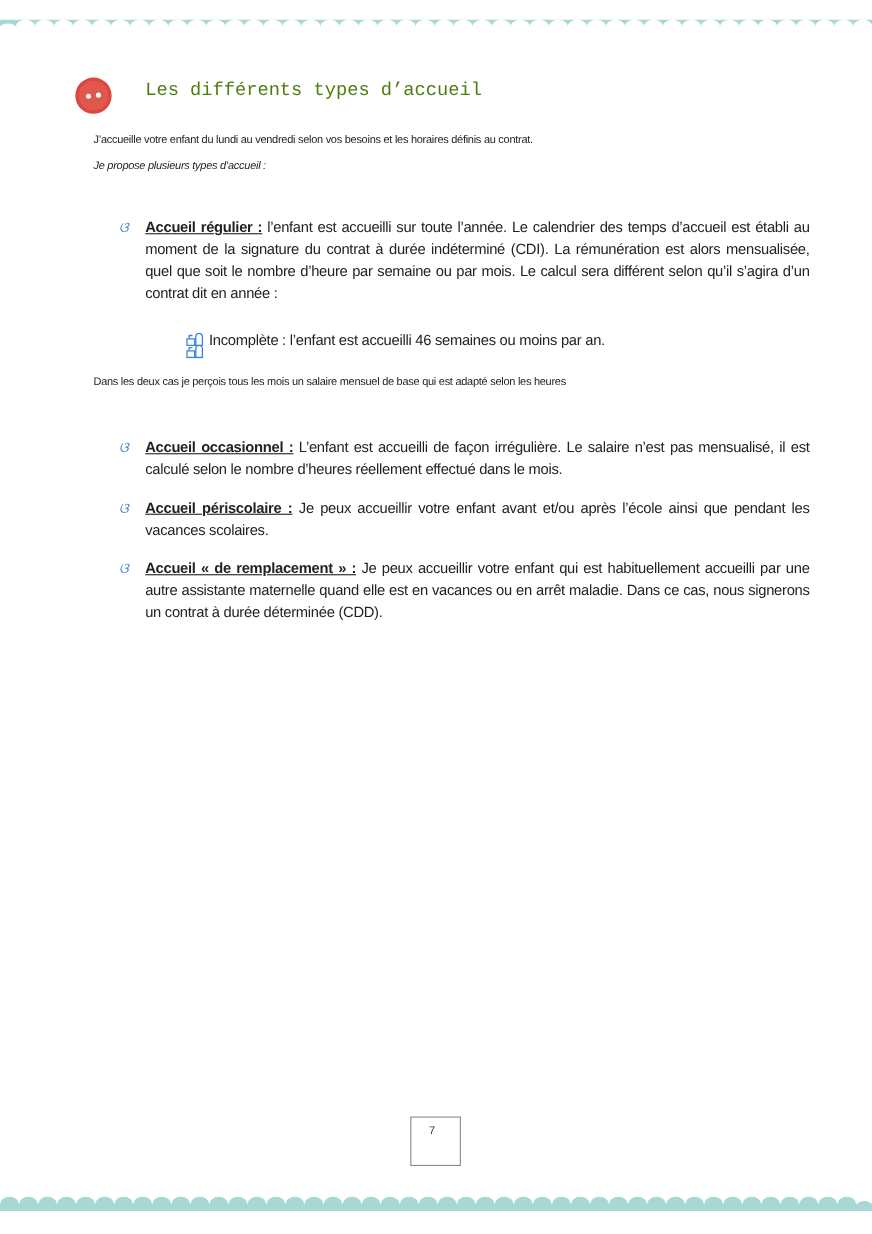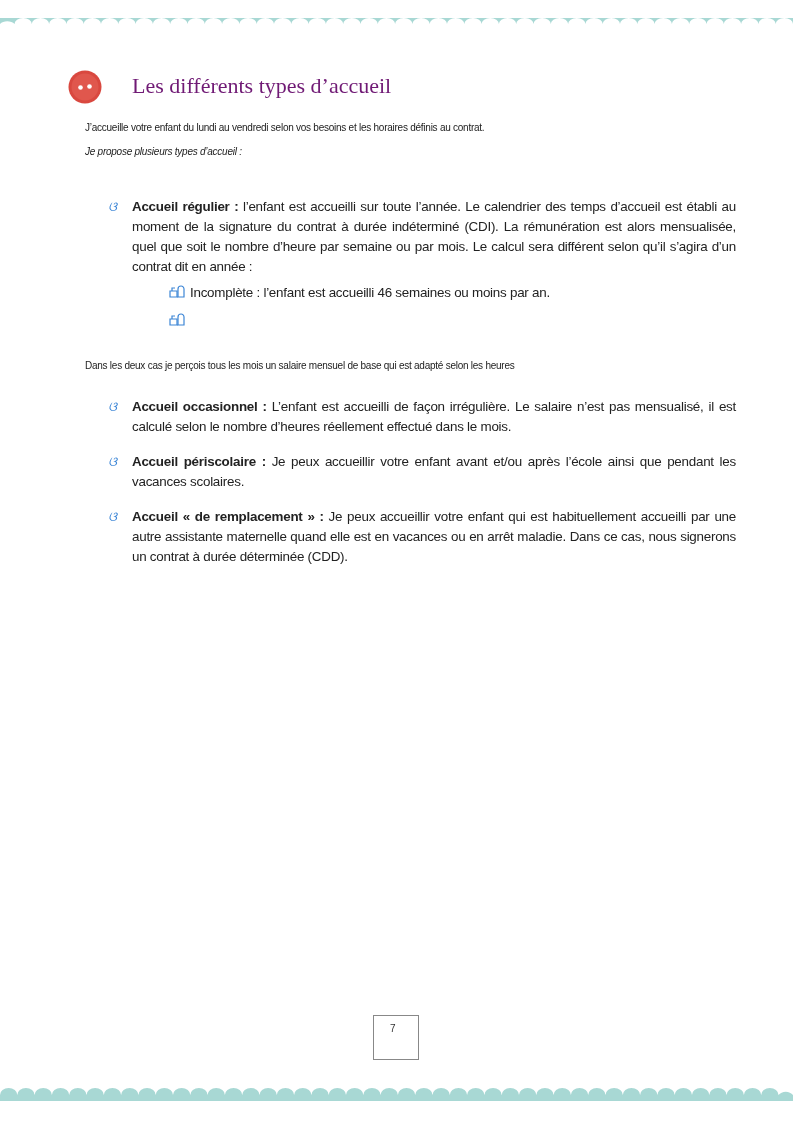--- a/index.html
+++ b/index.html
@@ -4,33 +4,33 @@
 <style>
   html, body { margin: 0; padding: 0; background: #ffffff; }
   body { width: 793px; height: 1122px; position: relative; overflow: hidden;
          font-family: "Liberation Sans", sans-serif; color: #222; }
   .scallop { position: absolute; left: 0; width: 793px; height: 22px; }
   .scallop.top { top: 14px; }
   .scallop.bottom { top: 1083px; }
   .heading { position: absolute; left: 68px; top: 70px; display: flex; align-items: center; }
   .button-icon { width: 34px; height: 34px; }
   .heading-title { position: absolute; left: 64px; top: 3px; white-space: nowrap;
-                   font-family: Liberation Serif, serif; font-size: 22px; color: #701a75; }
+                   font-family: Liberation Mono, monospace; font-size: 17px; color: #4d7c0f; }
   .p { position: absolute; font-size: 10px; line-height: 20px; letter-spacing: -0.25px; }
   .intro1 { left: 85px; top: 118px; }
   .intro2 { left: 85px; top: 142px; font-style: italic; }
   .item { position: absolute; left: 108px; width: 628px; font-size: 13.4px; line-height: 20px;
           letter-spacing: -0.25px; text-align: justify; }
   .item .hang { padding-left: 24px; text-indent: -24px; }
   .bullet { display: inline-block; width: 24px; color: #3d86d6; font-size: 13px; text-indent: 0; font-style: italic; }
-  .item b { font-weight: bold; }
+  .item b { font-weight: bold; text-decoration: underline; }
   .sub { position: absolute; left: 168px; font-size: 13.4px; line-height: 20px; letter-spacing: -0.25px; }
   .sub-icon { display: inline-block; width: 18px; height: 13px; vertical-align: -1px; margin-right: 4px; }
   .para2 { left: 66px; top: 338px; width: 672px; text-align: left; }
-  .para2 .first { padding-left: 19px; margin-top: 18px; }
+  .para2 .first { padding-left: 19px; }
   .page-box { position: absolute; left: 373px; top: 1015px; width: 46px; height: 45px;
               border: 1px solid #888; box-sizing: border-box; }
   .page-num { position: absolute; left: 16px; top: 7px; font-size: 10px; color: #333; }
 </style>
 </head>
 <body>
 
 <svg class="scallop top" viewBox="0 0 793 22" preserveAspectRatio="none" id="scTop">
     <path d="M0 4 L793 4 L793 10 A8.65 6 0 0 0 775.7 10 A8.65 6 0 0 0 758.4000000000001 10 A8.65 6 0 0 0 741.1000000000001 10 A8.65 6 0 0 0 723.8000000000002 10 A8.65 6 0 0 0 706.5000000000002 10 A8.65 6 0 0 0 689.2000000000003 10 A8.65 6 0 0 0 671.9000000000003 10 A8.65 6 0 0 0 654.6000000000004 10 A8.65 6 0 0 0 637.3000000000004 10 A8.65 6 0 0 0 620.0000000000005 10 A8.65 6 0 0 0 602.7000000000005 10 A8.65 6 0 0 0 585.4000000000005 10 A8.65 6 0 0 0 568.1000000000006 10 A8.65 6 0 0 0 550.8000000000006 10 A8.65 6 0 0 0 533.5000000000007 10 A8.65 6 0 0 0 516.2000000000007 10 A8.65 6 0 0 0 498.9000000000007 10 A8.65 6 0 0 0 481.6000000000007 10 A8.65 6 0 0 0 464.3000000000007 10 A8.65 6 0 0 0 447.0000000000007 10 A8.65 6 0 0 0 429.70000000000067 10 A8.65 6 0 0 0 412.40000000000066 10 A8.65 6 0 0 0 395.10000000000065 10 A8.65 6 0 0 0 377.80000000000064 10 A8.65 6 0 0 0 360.5000000000006 10 A8.65 6 0 0 0 343.2000000000006 10 A8.65 6 0 0 0 325.9000000000006 10 A8.65 6 0 0 0 308.6000000000006 10 A8.65 6 0 0 0 291.3000000000006 10 A8.65 6 0 0 0 274.00000000000057 10 A8.65 6 0 0 0 256.70000000000056 10 A8.65 6 0 0 0 239.40000000000055 10 A8.65 6 0 0 0 222.10000000000053 10 A8.65 6 0 0 0 204.80000000000052 10 A8.65 6 0 0 0 187.5000000000005 10 A8.65 6 0 0 0 170.2000000000005 10 A8.65 6 0 0 0 152.9000000000005 10 A8.65 6 0 0 0 135.60000000000048 10 A8.65 6 0 0 0 118.30000000000048 10 A8.65 6 0 0 0 101.00000000000048 10 A8.65 6 0 0 0 83.70000000000049 10 A8.65 6 0 0 0 66.40000000000049 10 A8.65 6 0 0 0 49.10000000000049 10 A8.65 6 0 0 0 31.80000000000049 10 A8.65 6 0 0 0 14.50000000000049 10 A8.65 6 0 0 0 0 10 Z" fill="#a8d8d4"></path>
   </svg>
@@ -47,21 +47,21 @@
 
 <div class="p intro1">J’accueille votre enfant du lundi au vendredi selon vos besoins et les horaires définis au contrat.</div>
 <div class="p intro2">Je propose plusieurs types d’accueil :</div>
 
 <div class="item" style="top:197px;">
   <div class="hang">
     <span class="bullet">ଓ</span><b>Accueil régulier :</b><span> l’enfant est accueilli sur toute l’année. Le calendrier des temps d’accueil est établi au moment de la signature du contrat à durée indéterminé (CDI). La rémunération est alors mensualisée, quel que soit le nombre d’heure par semaine ou par mois. Le calcul sera différent selon qu’il s’agira d’un contrat dit en année :</span>
   </div>
 </div>
 
-<div class="sub" style="top:283px;">
+<div class="sub" style="top:300px;">
   <svg class="sub-icon" viewBox="0 0 18 13">
     <path d="M2 6 h7 v6 h-7 z" fill="none" stroke="#3d86d6" stroke-width="1.2"></path>
     <path d="M9 12 h7 v-8 a3 3 0 0 0 -6 0 v8" fill="none" stroke="#3d86d6" stroke-width="1.2"></path>
     <path d="M4 6 v-3 h3" fill="none" stroke="#3d86d6" stroke-width="1.2"></path>
   </svg><span>Incomplète : l’enfant est accueilli 46 semaines ou moins par an.</span>
 </div>
 <div class="sub" style="top:311px;">
   <svg class="sub-icon" viewBox="0 0 18 13">
     <path d="M2 6 h7 v6 h-7 z" fill="none" stroke="#3d86d6" stroke-width="1.2"></path>
     <path d="M9 12 h7 v-8 a3 3 0 0 0 -6 0 v8" fill="none" stroke="#3d86d6" stroke-width="1.2"></path>

